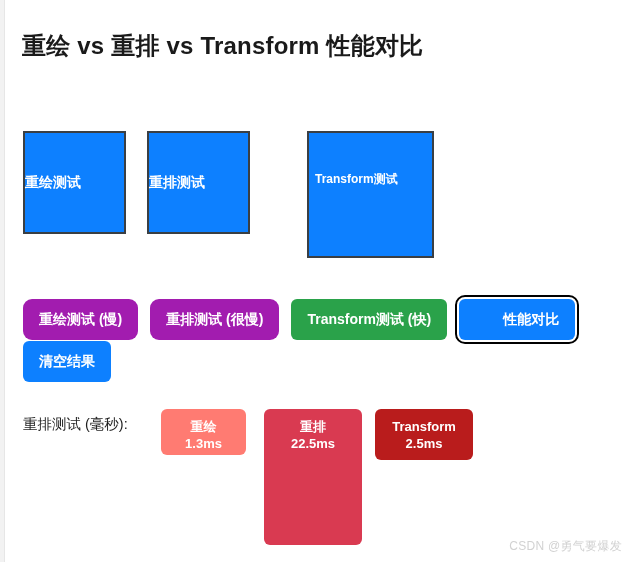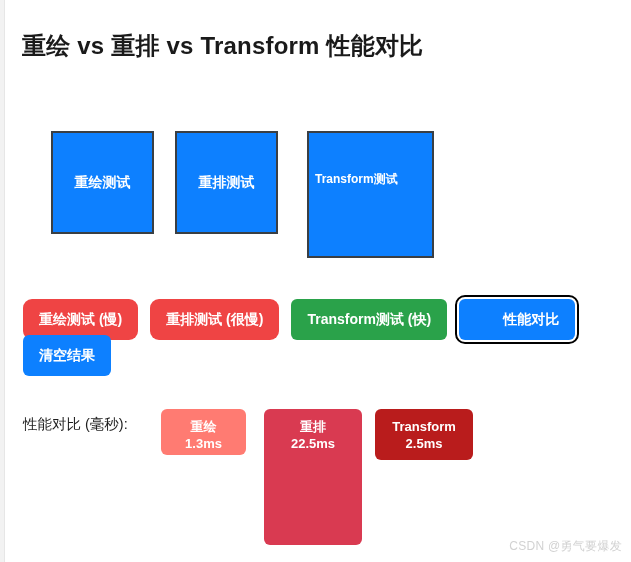--- a/index.html
+++ b/index.html
@@ -72,23 +72,22 @@
     background: #0d80ff;
     border: 2px solid #3a3f44;
     box-sizing: border-box;
     color: #ffffff;
     font-size: 14px;
     font-weight: bold;
   }
   .demo-box.centered {
     display: flex;
     align-items: center;
-    justify-content: center;
+    justify-content: flex-start;
     text-align: center;
-    margin-left: 28px;
   }
   .box-repaint {
     left: 17px;
     top: 0px;
     width: 103px;
     height: 103px;
   }
   .box-reflow {
     left: 141px;
     top: 0px;
@@ -115,36 +114,36 @@
     width: 625px;
   }
   .btn-row {
     position: absolute;
     left: 17px;
     display: flex;
     align-items: flex-start;
     gap: 12px;
   }
   .btn-row-1 { top: 0px; }
-  .btn-row-2 { top: 36px; }
+  .btn-row-2 { top: 42px; }
   .btn {
     border: none;
     border-radius: 6px;
     color: #ffffff;
     font-family: "Liberation Sans", "DejaVu Sans", sans-serif;
     font-size: 14px;
     font-weight: bold;
     padding: 11px 16px;
     line-height: 1.1;
     cursor: pointer;
     white-space: nowrap;
     box-sizing: border-box;
     height: 41px;
   }
-  .btn-danger { background: #ef4444; border-radius: 9px; }
+  .btn-danger { background: #a21caf; border-radius: 9px; }
   .btn-success { background: #2aa24a; }
   .btn-primary { background: #0d80ff; }
   .btn-focus {
     outline: 2px solid #000000;
     outline-offset: 2px;
     padding-left: 44px;
   }
 
   
   .results-area {
@@ -224,21 +223,21 @@
         <button class="btn btn-danger">重排测试 (很慢)</button>
         <button class="btn btn-success">Transform测试 (快)</button>
         <button class="btn btn-primary btn-focus">性能对比</button>
       </div>
       <div class="btn-row btn-row-2">
         <button class="btn btn-primary">清空结果</button>
       </div>
     </div>
 
     <div class="results-area">
-      <div class="results-label">性能对比 (毫秒):</div>
+      <div class="results-label">重排测试 (毫秒):</div>
       <div class="bars" id="bars">
           <div class="bar" style="left: 6px; width: 85px; height: 46px; background: rgb(255, 123, 114);">
             <span class="bar-name">重绘</span>
             <span class="bar-value">1.3ms</span>
           </div>
           <div class="bar" style="left: 109px; width: 98px; height: 136px; background: rgb(217, 58, 81);">
             <span class="bar-name">重排</span>
             <span class="bar-value">22.5ms</span>
           </div>
           <div class="bar" style="left: 220px; width: 98px; height: 51px; background: #b91c1c;">

